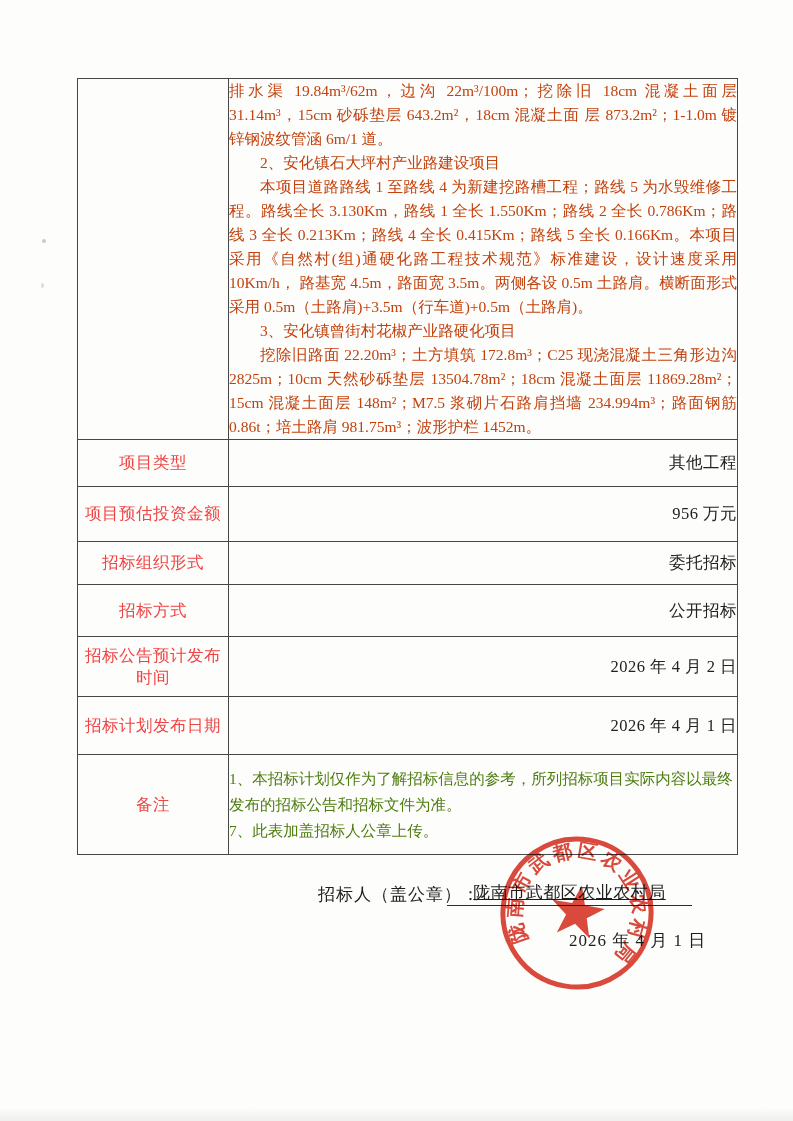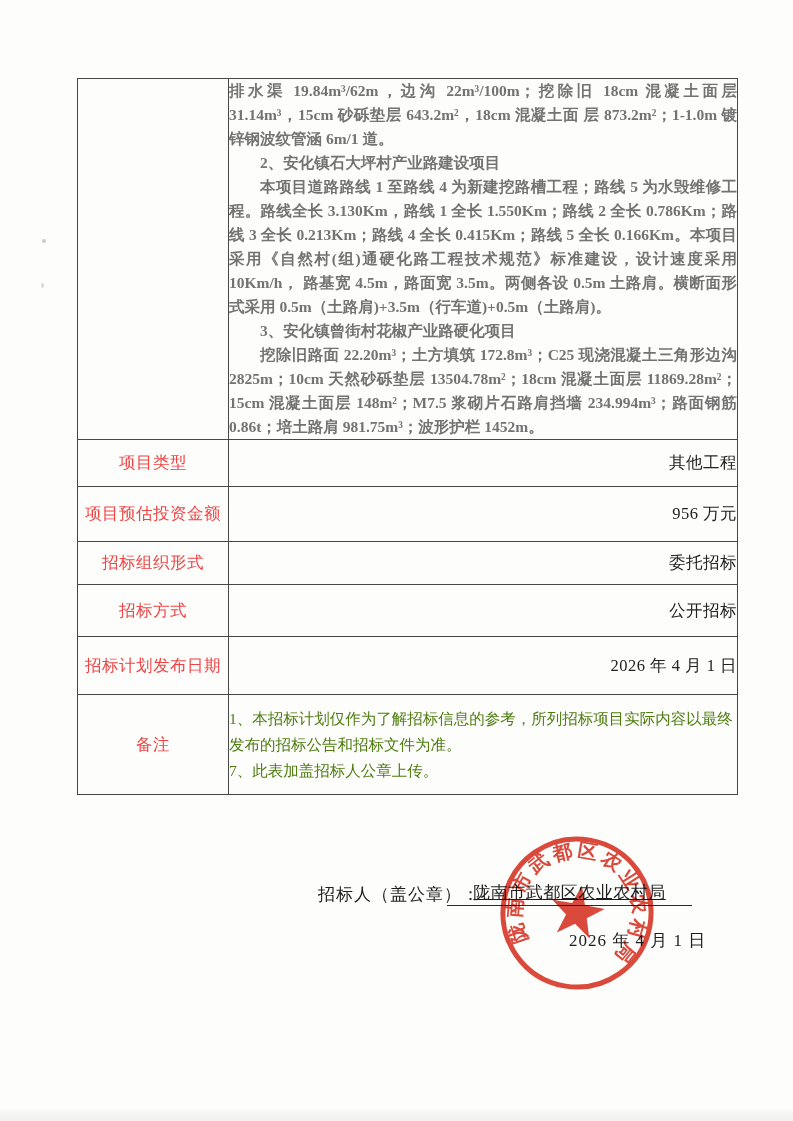--- a/index.html
+++ b/index.html
@@ -24,21 +24,21 @@
     text-align:center;font-size:16.5px;line-height:22px;
     padding:0 10px;letter-spacing:.5px;color:#ef4444;
   }
   td.value-cell{
     text-align:right;font-size:16.5px;color:#222;letter-spacing:.5px;
   }
   
   td.desc-cell{
     vertical-align:top;text-align:left;
     padding:7px 7px 0 9px;
-    font-size:15.5px;line-height:24px;color:#737373;font-weight:bold;
+    font-size:15.5px;line-height:24px;color:#c2410c;
   }
   .desc p{margin:0;text-align:justify;}
   .desc p.ind{text-indent:2em;}
   
   td.remarks-cell{
     text-align:left;font-size:15.5px;line-height:26px;
     padding:4px 12px 4px 10px;color:#4d7c0f;
   }
   
   tr.r-desc   {height:345px;}
@@ -121,20 +121,24 @@
     <tr class="r-org">
       <td class="label-cell">招标组织形式</td>
       <td class="value-cell">委托招标</td>
     </tr>
 
     <tr class="r-method">
       <td class="label-cell">招标方式</td>
       <td class="value-cell">公开招标</td>
     </tr>
 
+    <tr class="r-notice">
+      <td class="label-cell">招标公告预计发布时间</td>
+      <td class="value-cell">2026 年 4 月 2 日</td>
+    </tr>
 
     <tr class="r-plan">
       <td class="label-cell">招标计划发布日期</td>
       <td class="value-cell">2026 年 4 月 1 日</td>
     </tr>
 
     <tr class="r-remarks">
       <td class="label-cell">备注</td>
       <td class="remarks-cell">
         <div>1、本招标计划仅作为了解招标信息的参考，所列招标项目实际内容以最终发布的招标公告和招标文件为准。</div>

